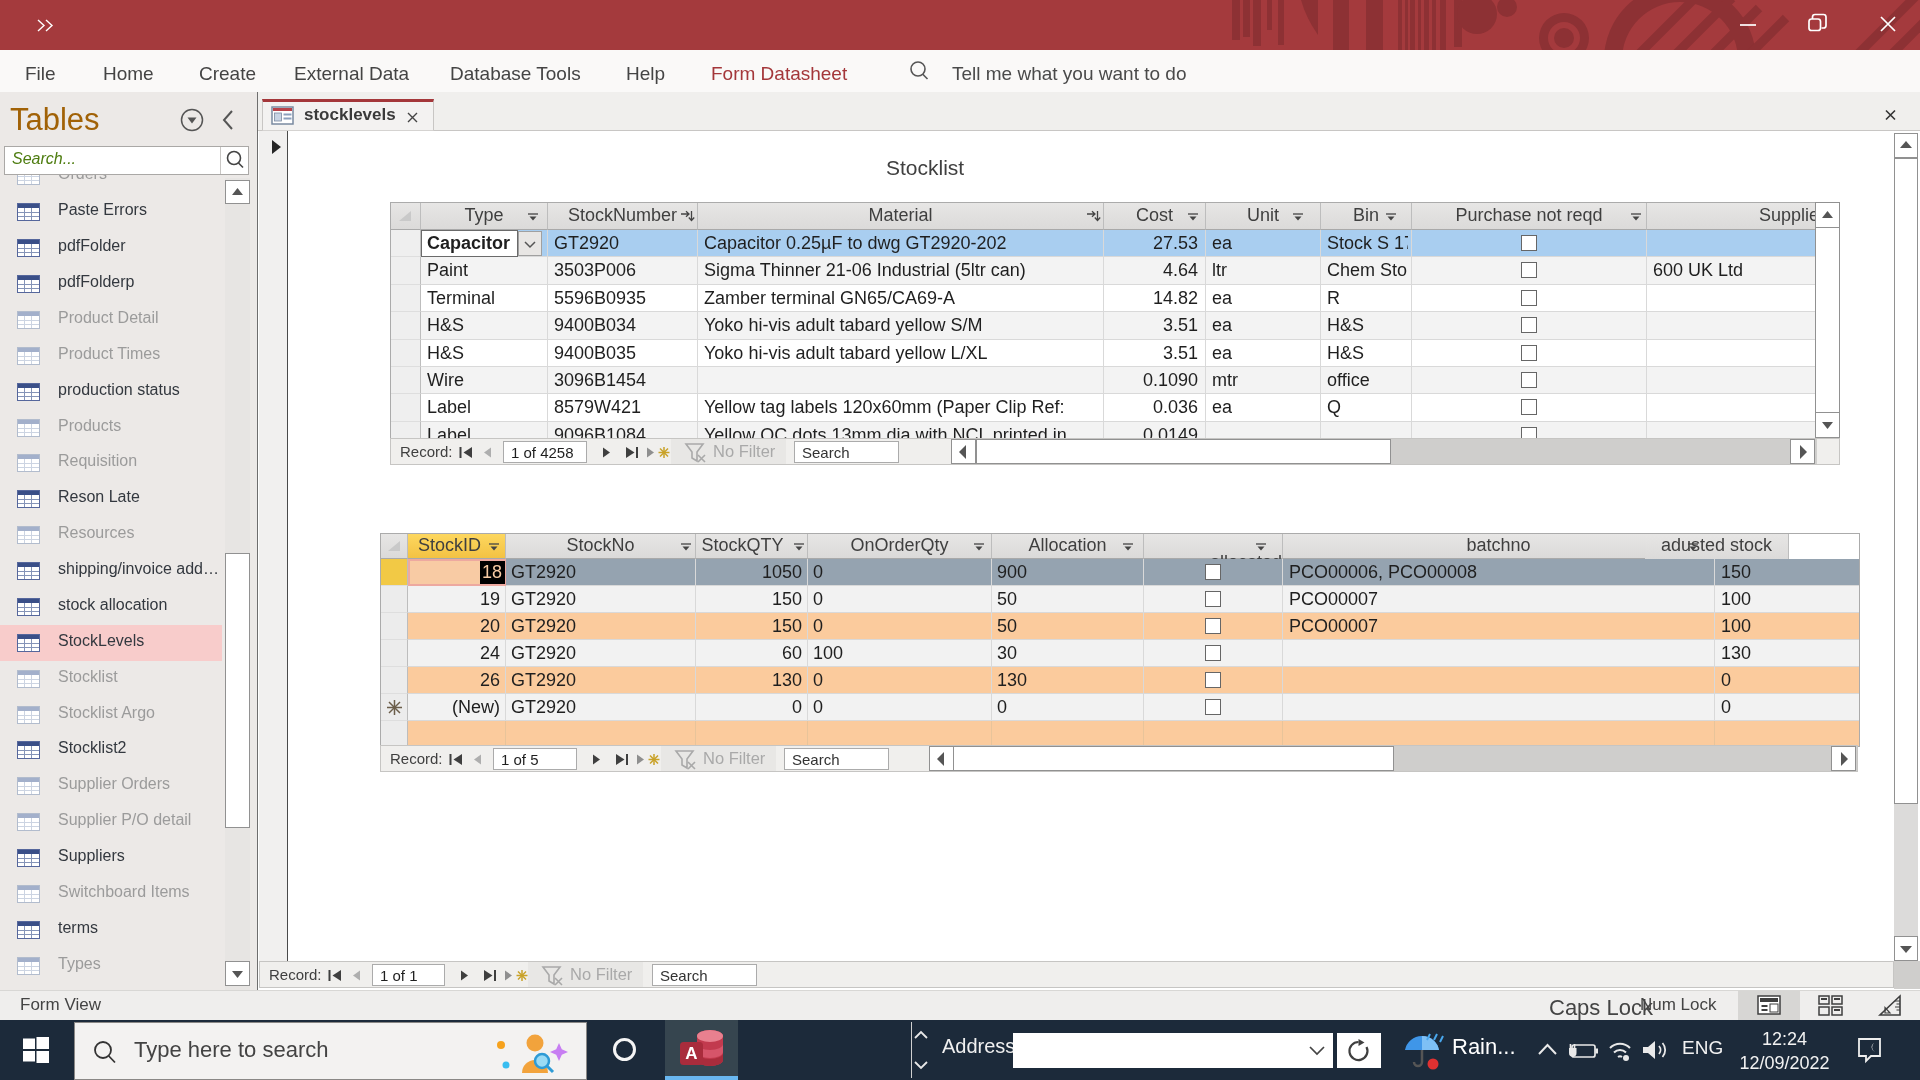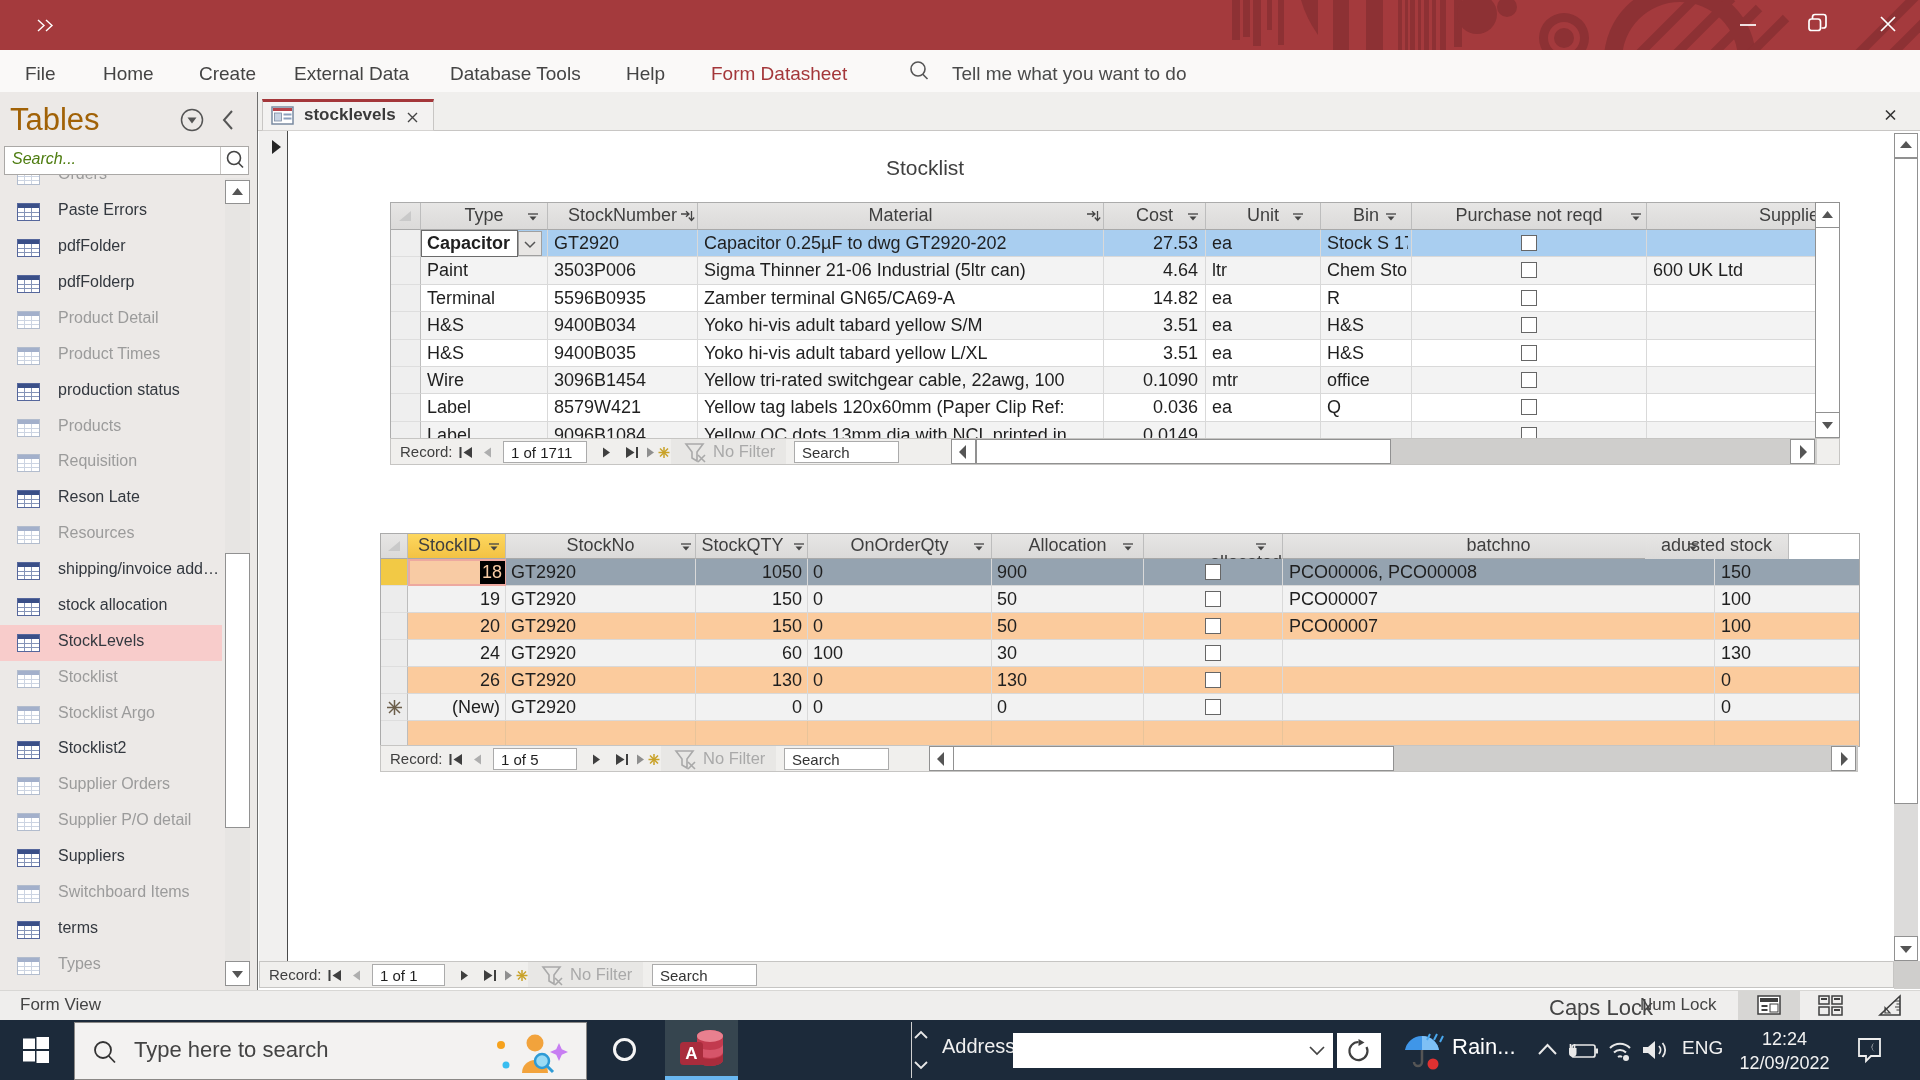--- a/index.html
+++ b/index.html
@@ -522,21 +522,20 @@
 <div class="abs" style="left:156px;top:164.0px;width:1px;height:27.4px;background:#d9d9d9"></div>
 <div class="abs" style="left:306px;top:164.0px;width:1px;height:27.4px;background:#d9d9d9"></div>
 <div class="abs" style="left:712px;top:164.0px;width:1px;height:27.4px;background:#d9d9d9"></div>
 <div class="abs" style="left:814px;top:164.0px;width:1px;height:27.4px;background:#d9d9d9"></div>
 <div class="abs" style="left:929px;top:164.0px;width:1px;height:27.4px;background:#d9d9d9"></div>
 <div class="abs" style="left:1020px;top:164.0px;width:1px;height:27.4px;background:#d9d9d9"></div>
 <div class="abs" style="left:1255px;top:164.0px;width:1px;height:27.4px;background:#d9d9d9"></div>
 <div class="abs" style="left:30px;top:190.4px;width:1395px;height:1px;background:#d9d9d9"></div>
 <div class="dcell" style="left:36px;top:167.0px;width:115px">Wire</div>
 <div class="dcell" style="left:163px;top:167.0px;width:140px">3096B1454</div>
-<div class="dcell" style="left:313px;top:167.0px;width:398px">Yellow tri-rated switchgear cable, 22awg, 100</div>
 <div class="dcell num" style="left:713px;top:167.0px;width:94px">0.1090</div>
 <div class="dcell" style="left:821px;top:167.0px;width:105px">mtr</div>
 <div class="dcell" style="left:936px;top:167.0px;width:81px">office</div>
 <div class="checkbox" style="left:1130px;top:169.0px"></div>
 <div class="abs" style="left:30px;top:191.39999999999998px;width:1395px;height:27.4px;background:#ffffff"></div>
 <div class="abs" style="left:0;top:191.39999999999998px;width:30px;height:27.4px;background:#efefef;border-right:1px solid #bdbdbd;border-bottom:1px solid #dedede;box-sizing:border-box"></div>
 <div class="abs" style="left:156px;top:191.39999999999998px;width:1px;height:27.4px;background:#d9d9d9"></div>
 <div class="abs" style="left:306px;top:191.39999999999998px;width:1px;height:27.4px;background:#d9d9d9"></div>
 <div class="abs" style="left:712px;top:191.39999999999998px;width:1px;height:27.4px;background:#d9d9d9"></div>
 <div class="abs" style="left:814px;top:191.39999999999998px;width:1px;height:27.4px;background:#d9d9d9"></div>
@@ -579,21 +578,21 @@
 </div>
 <div class="abs" style="left:390px;top:438px;width:1450px;height:27px;background:#f0efed;border:1px solid #c6c5c3;box-sizing:border-box;overflow:hidden">
 <div class="navlbl" style="left:9px;top:4px">Record:</div>
 <svg class="abs" style="left:67px;top:6px" width="18" height="15">
         <path d="M2.5 2 v11" stroke="#3f3f3f" stroke-width="2"></path>
         <path d="M14 2 L5.5 7.5 L14 13 Z" fill="#3f3f3f"></path>
       </svg>
 <svg class="abs" style="left:89px;top:6px" width="14" height="15">
         <path d="M11 2.5 L4 7.5 L11 12.5 Z" fill="#aeaeae"></path>
       </svg>
-<div class="navbox" style="left:112px;top:2px;width:84px;height:22px;padding:2px 7px;">1 of 1711</div>
+<div class="navbox" style="left:112px;top:2px;width:84px;height:22px;padding:2px 7px;">1 of 4258</div>
 <svg class="abs" style="left:209px;top:6px" width="14" height="15">
         <path d="M3 2.5 L10 7.5 L3 12.5 Z" fill="#3f3f3f"></path>
       </svg>
 <svg class="abs" style="left:232px;top:6px" width="18" height="15">
         <path d="M3 2 L11.5 7.5 L3 13 Z" fill="#3f3f3f"></path>
         <path d="M14 2 v11" stroke="#3f3f3f" stroke-width="2"></path>
       </svg>
 <svg class="abs" style="left:254px;top:6px" width="28" height="15">
         <path d="M2 2.5 L9 7.5 L2 12.5 Z" fill="#8f8f8f"></path>
         <g stroke="#c9a227" stroke-width="1.5">

